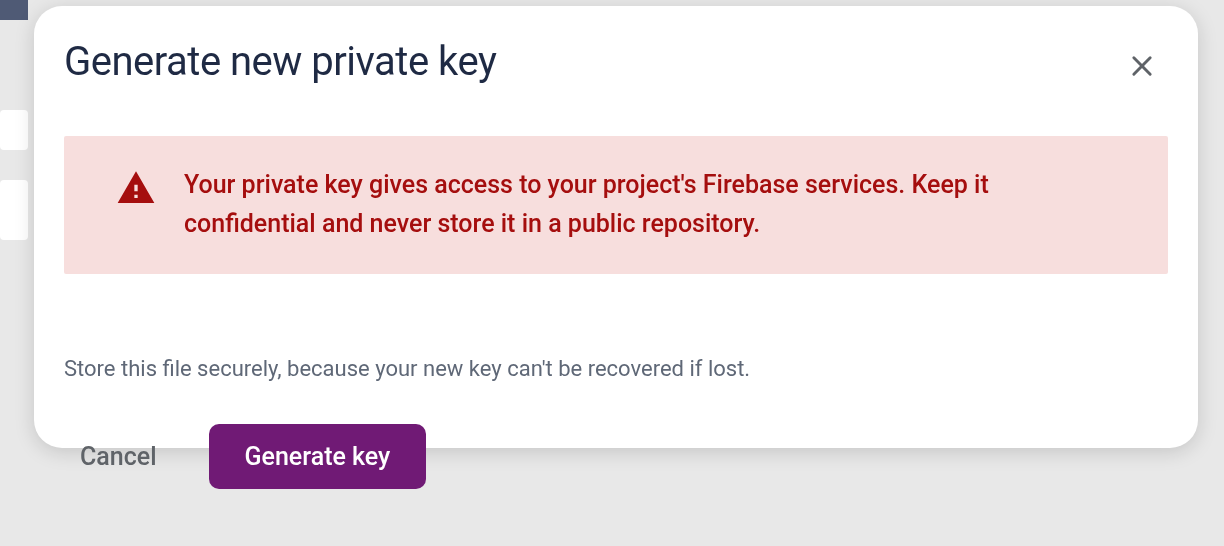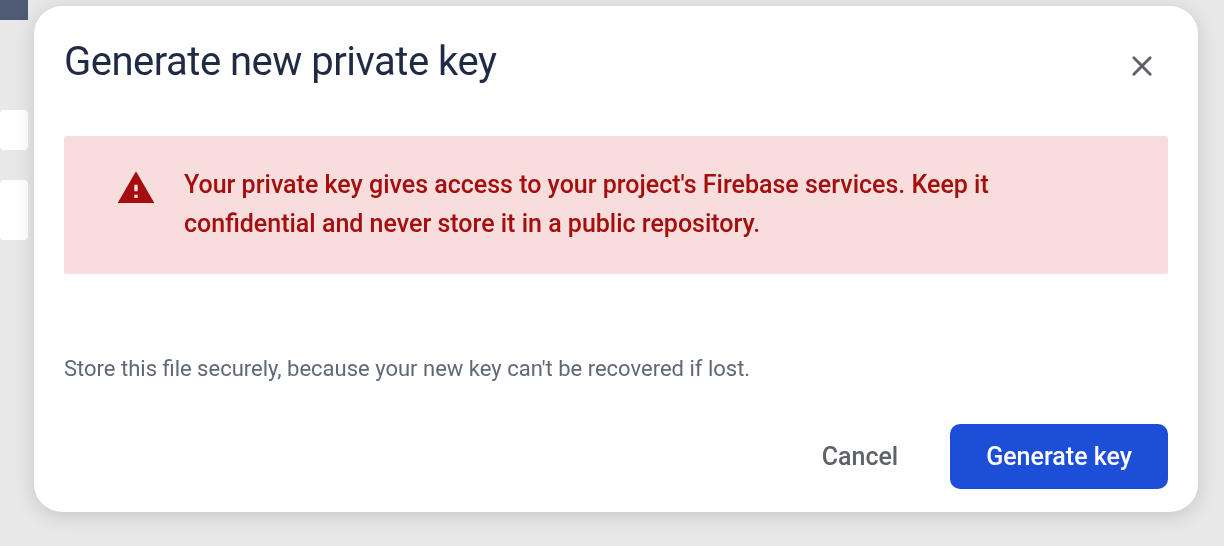--- a/index.html
+++ b/index.html
@@ -21,21 +21,21 @@
       border-radius: 4px;
     }
     .bf1 { left: 0; top: 0; width: 28px; height: 20px; background: #4f5a75; border-radius: 0; }
     .bf2 { left: 0; top: 110px; width: 28px; height: 40px; }
     .bf3 { left: 0; top: 180px; width: 28px; height: 60px; }
     .dialog {
       position: absolute;
       left: 34px;
       top: 6px;
       width: 1164px;
-      height: 506px;
+      height: 442px;
       background: #ffffff;
       border-radius: 28px;
       box-shadow: 0 4px 20px rgba(0,0,0,0.15);
       padding: 32px 30px 28px 30px;
       display: flex;
       flex-direction: column;
     }
     .dialog-header {
       display: flex;
       justify-content: space-between;
@@ -89,37 +89,36 @@
     }
     .info-text {
       font-size: 22px;
       color: #5f6877;
       line-height: 1.4;
       margin-bottom: auto;
       font-weight: 400;
     }
     .dialog-actions {
       display: flex;
-      justify-content: flex-end;
       align-items: center;
       gap: 36px;
       margin-top: 40px;
     }
     .btn-cancel {
       background: none;
       border: none;
       font-size: 25px;
       color: #5f6368;
       font-weight: 500;
       cursor: pointer;
       padding: 10px 16px;
       font-family: inherit;
     }
     .btn-primary {
-      background: #1d4ed8;
+      background: #701a75;
       border: none;
       color: #ffffff;
       font-size: 25px;
       font-weight: 500;
       padding: 18px 36px;
       border-radius: 10px;
       cursor: pointer;
       font-family: inherit;
     }
   </style>

